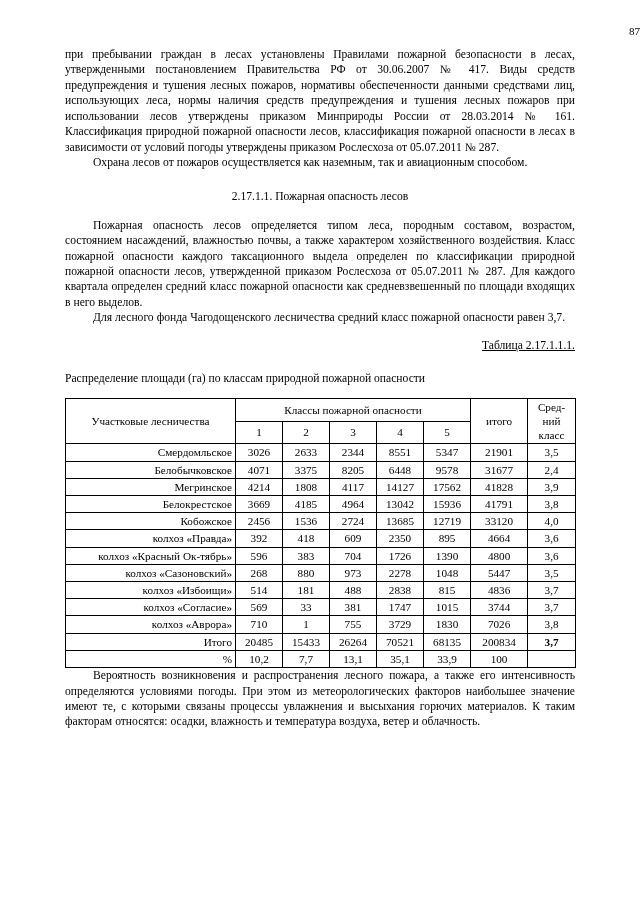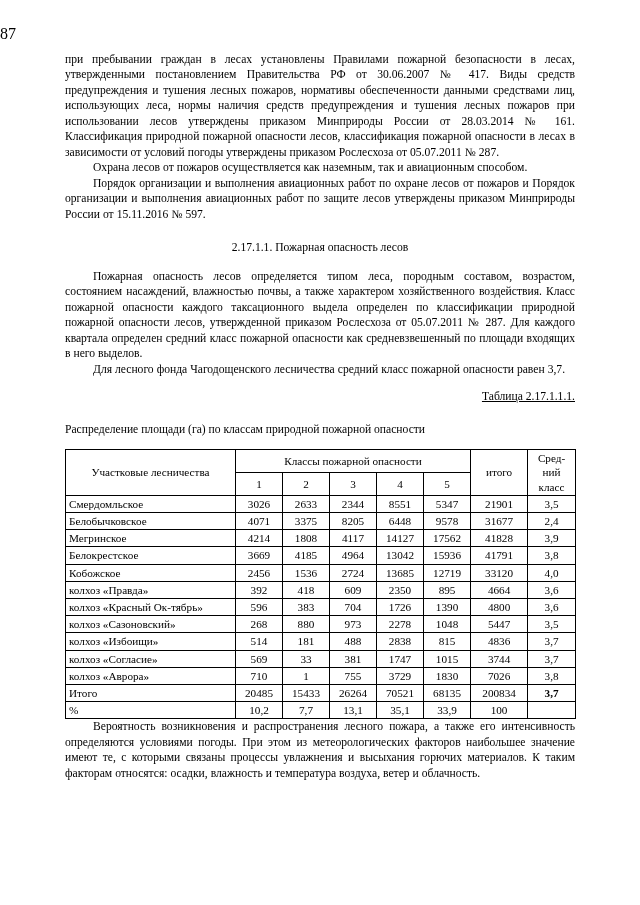--- a/index.html
+++ b/index.html
@@ -16,23 +16,23 @@
     overflow: hidden;
   }
   .page {
     position: relative;
     width: 640px;
     height: 905px;
     box-sizing: border-box;
     padding: 0;
   }
   .page-number {
-    text-align: left;
-    font-size: 16px;
-    margin: 26px 0 0 0;
+    text-align: right;
+    font-size: 11px;
+    margin: 26px 0 0 12px;
     line-height: 1;
   }
   .content {
     margin: 0 auto;
     width: 510px;
     padding-top: 10px;
   }
   p.body-text {
     margin: 0;
     font-size: 11.6px;
@@ -74,21 +74,21 @@
   table.data-table td {
     border: 1px solid #000000;
     padding: 1px 3px;
     line-height: 14.2px;
     vertical-align: middle;
     font-weight: normal;
   }
   table.data-table th {
   }
   td.name-cell {
-    text-align: left;
+    text-align: right;
     padding-left: 5px;
   }
   td.num-cell, th.num-cell {
     text-align: center;
   }
   tr.total-row td.bold,
   td.bold {
     font-weight: bold;
   }
   .col-name { width: 170px; }
@@ -104,21 +104,20 @@
 <body>
 
 <div class="page">
 
   <div class="page-number">87</div>
 
   <div class="content">
 
     <p class="body-text no-indent">при пребывании граждан в лесах установлены Правилами пожарной безопасности в лесах, утвержденными постановлением Правительства РФ от 30.06.2007 № 417. Виды средств предупреждения и тушения лесных пожаров, нормативы обеспеченности данными средствами лиц, использующих леса, нормы наличия средств предупреждения и тушения лесных пожаров при использовании лесов утверждены приказом Минприроды России от 28.03.2014 № 161. Классификация природной пожарной опасности лесов, классификация пожарной опасности в лесах в зависимости от условий погоды утверждены приказом Рослесхоза от 05.07.2011 № 287.</p>
     <p class="body-text">Охрана лесов от пожаров осуществляется как наземным, так и авиационным способом.</p>
-    <p class="body-text">Порядок организации и выполнения авиационных работ по охране лесов от пожаров и Порядок организации и выполнения авиационных работ по защите лесов утверждены приказом Минприроды России от 15.11.2016 № 597.</p>
 
     <h2 class="section-heading">2.17.1.1. Пожарная опасность лесов</h2>
 
     <p class="body-text">Пожарная опасность лесов определяется типом леса, породным составом, возрастом, состоянием насаждений, влажностью почвы, а также характером хозяйственного воздействия. Класс пожарной опасности каждого таксационного выдела определен по классификации природной пожарной опасности лесов, утвержденной приказом Рослесхоза от 05.07.2011 № 287. Для каждого квартала определен средний класс пожарной опасности как средневзвешенный по площади входящих в него выделов.</p>
     <p class="body-text"><span>Для лесного фонда Чагодощенского лесничества средний класс пожарной опасности равен </span><b>3,7.</b></p>
 
     <p class="table-number">Таблица 2.17.1.1.1.</p>
 
     <p class="table-caption">Распределение площади (га) по классам природной пожарной опасности</p>
 

